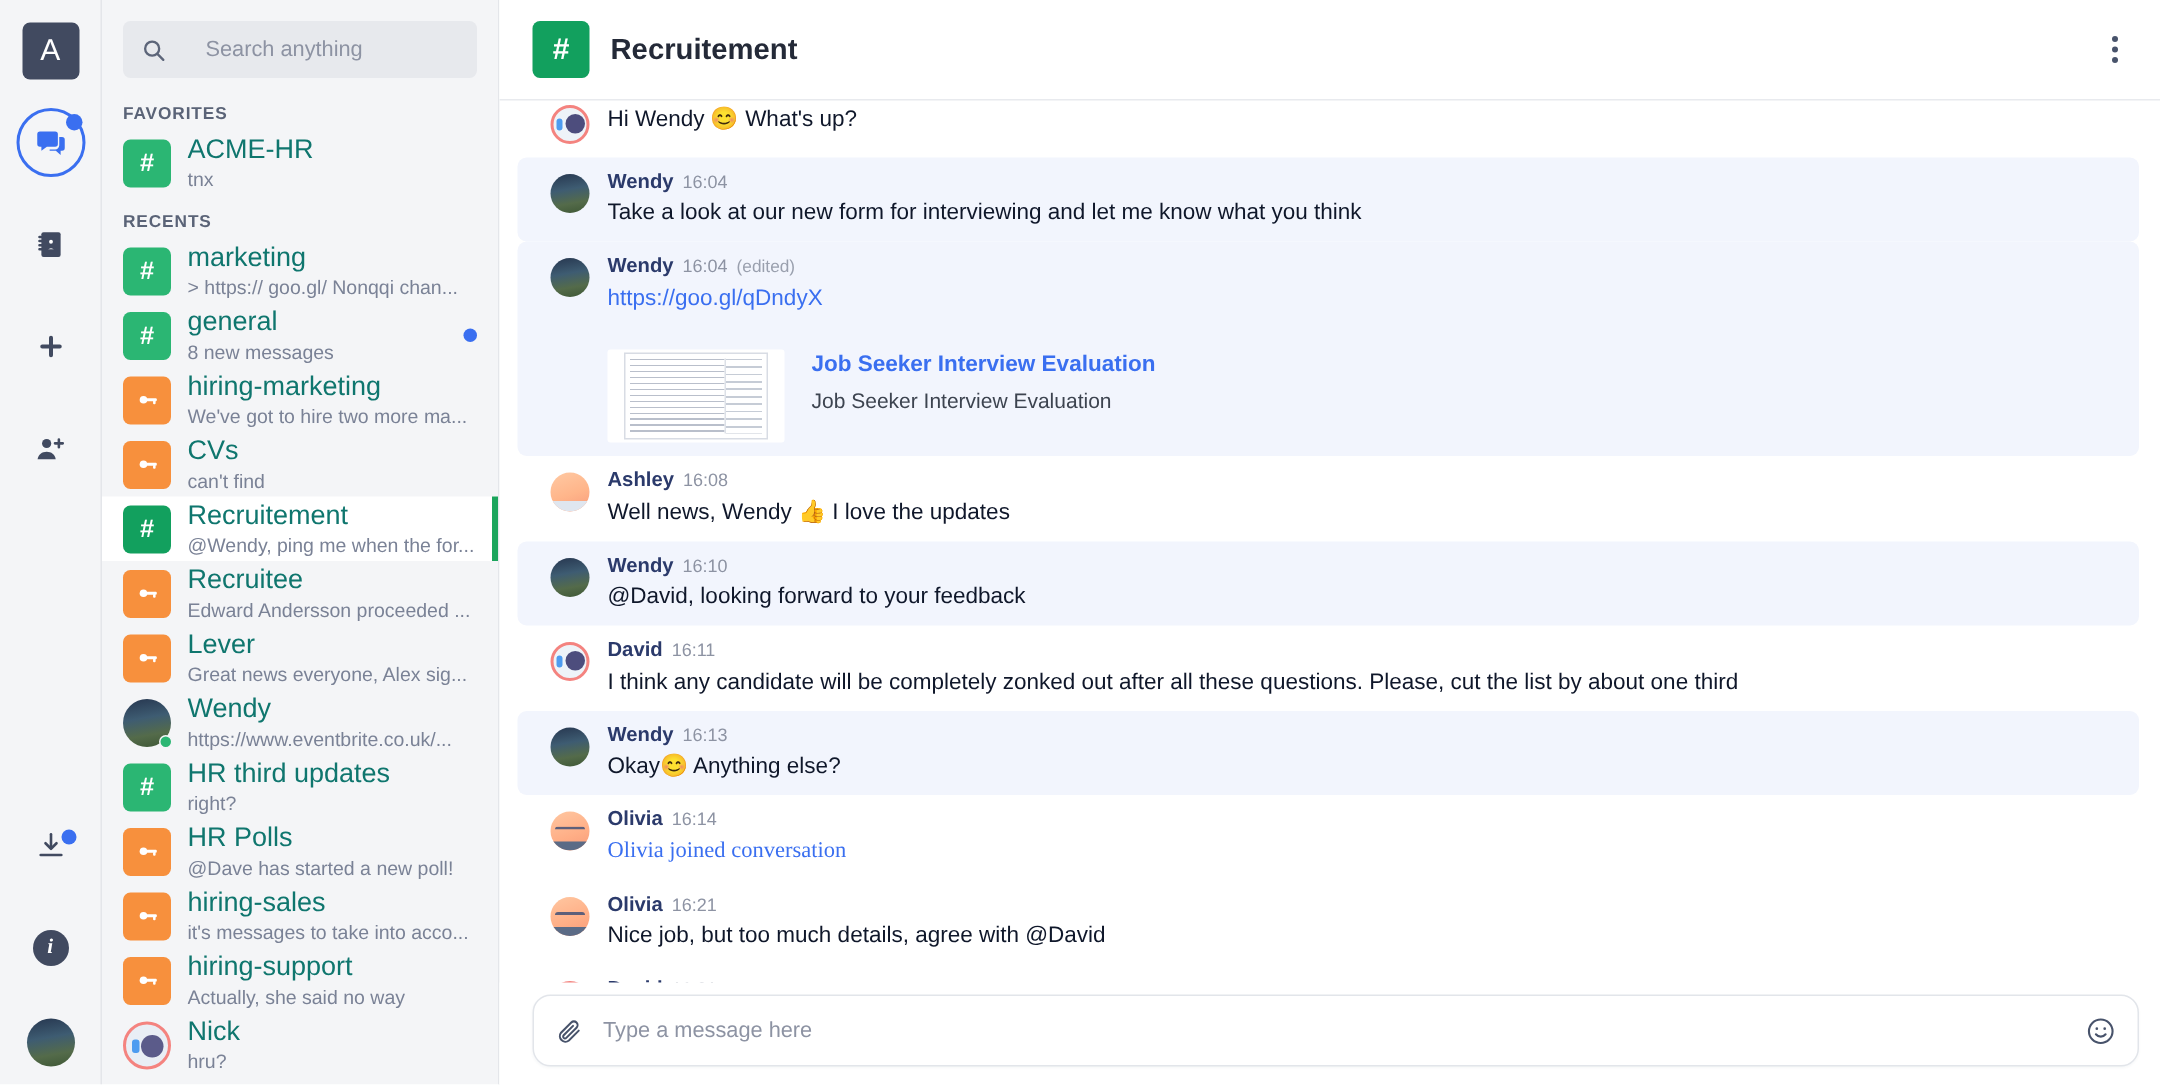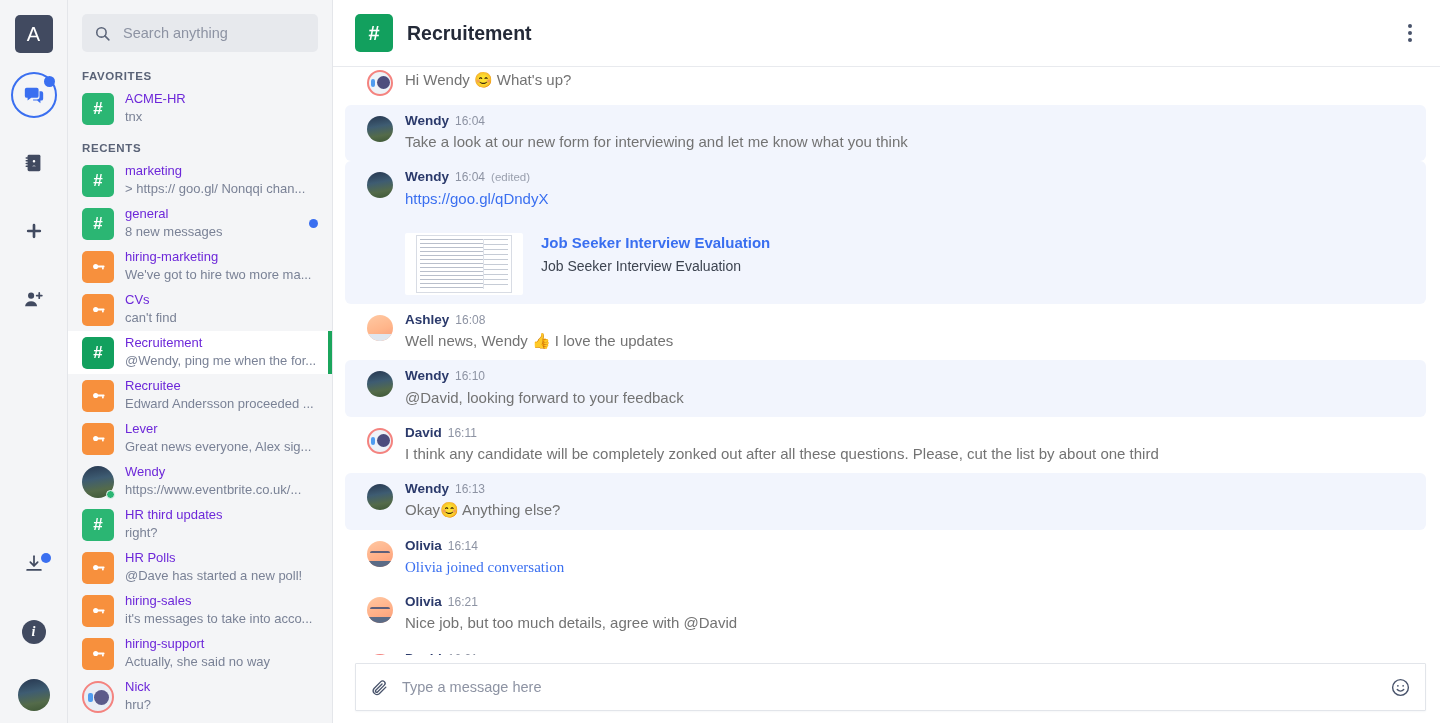--- a/index.html
+++ b/index.html
@@ -56,21 +56,21 @@
   .sidebar {
     width: 265px; flex: 0 0 265px; height: 723px;
     background: #f4f5f7;
     border-right: 1px solid #e4e6ea;
     display: flex; flex-direction: column;
     overflow: hidden;
   }
   .search-wrap { padding: 14px 14px 6px 14px; }
   .search-box {
     height: 38px; background: #e7e9ed; border-radius: 5px;
-    display: flex; align-items: center; padding: 0 12px; gap: 12px;
+    display: flex; align-items: center; padding: 0 12px; gap: 26px;
     cursor: text;
   }
   .search-input {
     border: none; outline: none; background: transparent;
     font-family: "Liberation Sans", sans-serif; font-size: 14.5px;
     color: #3b4458; width: 100%;
   }
   .search-input::placeholder { color: #8d93a3; }
 
   .sect-label {
@@ -110,21 +110,21 @@
   .chan-av.nick::after {
     content:""; position:absolute; width:5px; height:9px; border-radius:2px;
     background:#4e9cf0; left:4px; top:10px;
   }
   .online-dot {
     position: absolute; width: 9px; height: 9px; border-radius: 50%;
     background: #2bb673; border: 1.5px solid #f4f5f7; right: -1px; bottom: -1px;
   }
   .chan-text { min-width: 0; flex: 1 1 auto; }
   .chan-name {
-    font-size: 13px; color: #6d28d9; line-height: 1.25;
+    font-size: 18px; color: #0f766e; line-height: 1.25;
     white-space: nowrap; overflow: hidden; text-overflow: ellipsis;
   }
   .chan-sub {
     font-size: 13px; color: #7a8296; line-height: 1.3; margin-top: 1px;
     white-space: nowrap; overflow: hidden; text-overflow: ellipsis;
   }
   .unread {
     width: 9px; height: 9px; border-radius: 50%; background: #3a6ff0; flex: 0 0 9px;
   }
 
@@ -171,21 +171,21 @@
     border-top:2px solid #5d5f7a; border-radius:2px;
   }
   .av-olivia::after {
     content:""; position:absolute; left:0; right:0; bottom:0; height:6px; background:#5b6b86;
   }
   .msg-body { flex: 1 1 auto; min-width: 0; }
   .msg-meta { display: flex; align-items: baseline; gap: 6px; line-height: 1.2; }
   .msg-author { font-size: 13.5px; font-weight: bold; color: #2b3a6b; }
   .msg-time { font-size: 12px; color: #8d93a3; }
   .msg-edited { font-size: 11.5px; color: #9aa0ae; }
-  .msg-text { font-size: 15px; color: #737373; line-height: 1.35; margin-top: 3px; }
+  .msg-text { font-size: 15px; color: #0f172a; line-height: 1.35; margin-top: 3px; }
   .msg-text.link { color: #3a6ff0; cursor: pointer; }
   .msg-text.sys { color: #3a6ff0; font-family: Liberation Serif, serif; }
 
   .preview {
     display: flex; gap: 18px; margin-top: 24px; align-items: flex-start;
   }
   .preview-thumb {
     width: 118px; height: 62px; flex: 0 0 118px; background: #ffffff;
     border-radius: 2px; overflow: hidden; position: relative;
     display:flex; align-items:center; justify-content:center;
@@ -200,21 +200,21 @@
     content:""; position:absolute; right:3px; top:3px; width:24px; bottom:3px;
     background: repeating-linear-gradient(to bottom, #c6ccd6 0 1px, transparent 1px 5px);
     border-left:1px solid #dde1e8;
   }
   .preview-title { font-size: 15px; color: #3a6ff0; font-weight: bold; cursor: pointer; line-height:1.3; }
   .preview-desc { font-size: 14px; color: #3d4450; margin-top: 6px; }
 
   
   .composer-wrap { flex: 0 0 auto; padding: 8px 14px 12px 22px; background:#fff; }
   .composer {
-    height: 48px; border: 1px solid #e2e5ea; border-radius: 1px;
+    height: 48px; border: 1px solid #e2e5ea; border-radius: 12px;
     display: flex; align-items: center; padding: 0 14px; gap: 13px;
     background: #fff; box-shadow: 0 1px 2px rgba(30,40,70,.04);
   }
   .composer-input {
     flex: 1 1 auto; border: none; outline: none; background: transparent;
     font-family: "Liberation Sans", sans-serif; font-size: 14.5px; color: #2e3440;
   }
   .composer-input::placeholder { color: #8d93a3; }
   .clip, .smiley { cursor: pointer; display:flex; align-items:center; }
   svg { display: block; }

